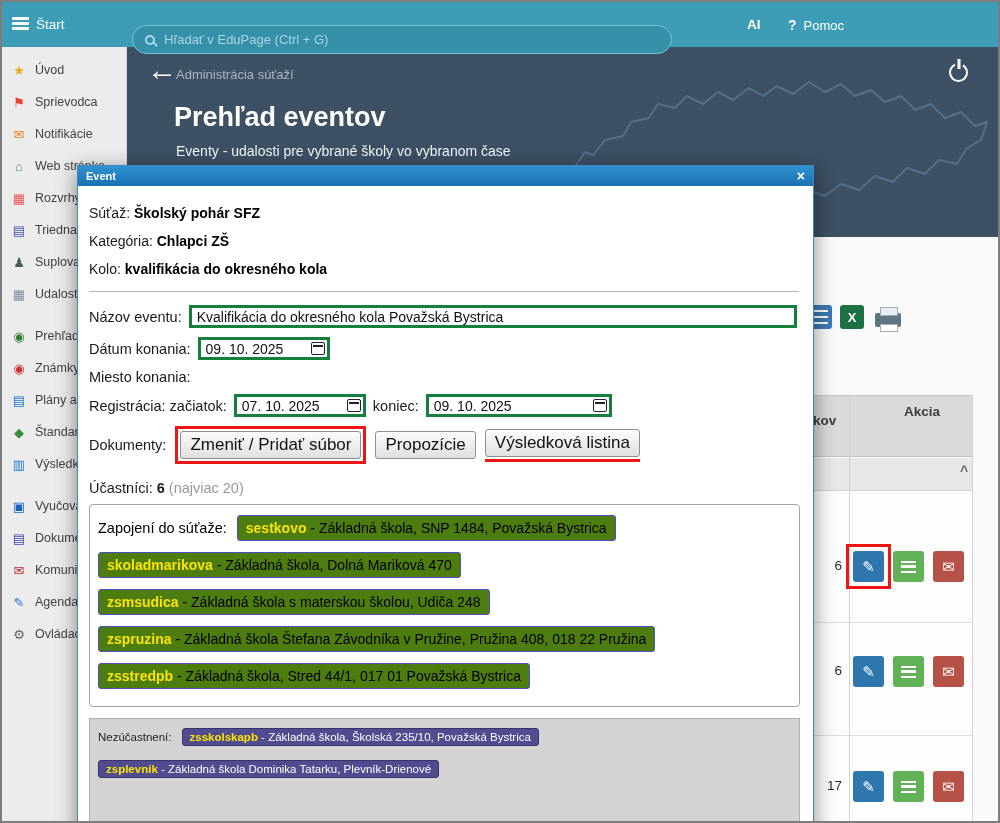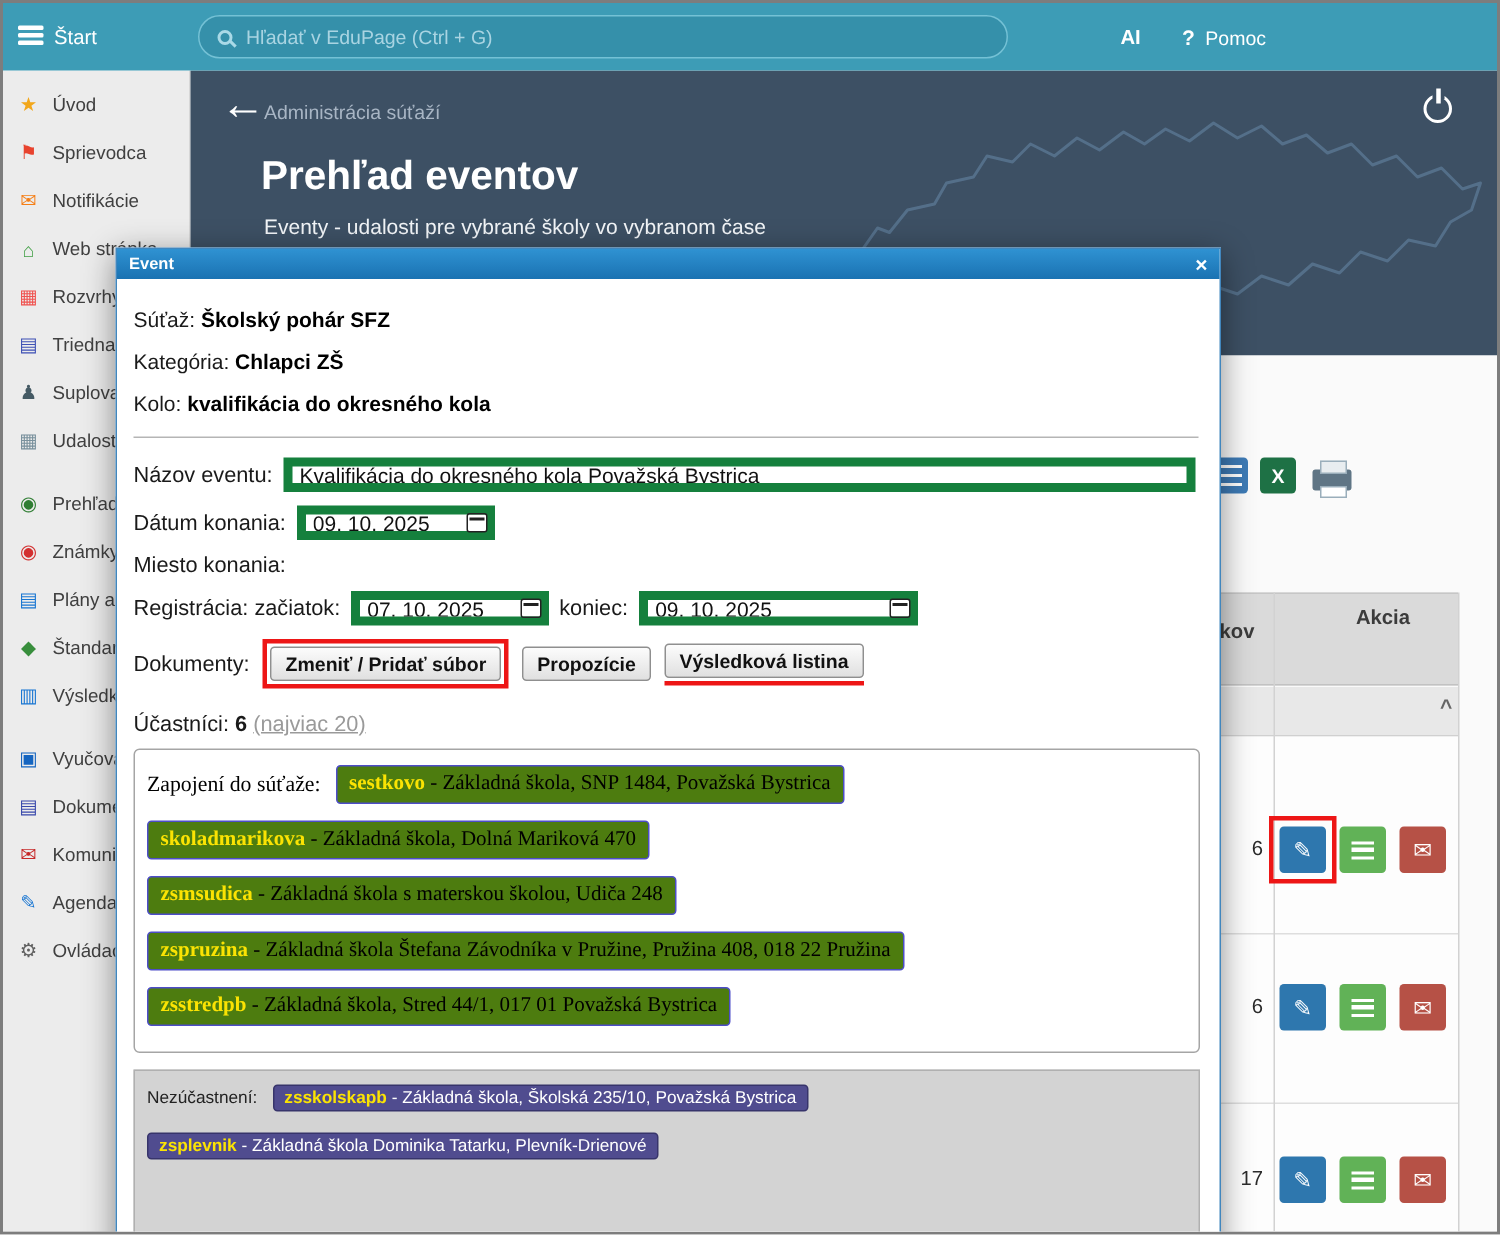--- a/index.html
+++ b/index.html
@@ -6,21 +6,21 @@
   html,body { margin:0; background:#c9c9c9; }
   body { font-family: "Liberation Sans", "DejaVu Sans", sans-serif; }
   .app { position:relative; width:1000px; height:823px; background:#fff;
          border:2px solid #7d7d7d; overflow:hidden; }
 
   
   .topbar { position:absolute; left:0; top:0; right:0; height:45px; background:#3d9cb6; z-index:3; }
   .hamburger { position:absolute; left:10px; top:15px; width:17px; height:13px; cursor:pointer; }
   .hamburger span { display:block; height:2.5px; background:#fff; margin-bottom:2.5px; border-radius:1px; }
   .start-label { position:absolute; left:34px; top:15px; color:#fff; font-size:13.5px; }
-  .searchbar { position:absolute; left:130px; top:8px; width:540px; height:29px;
+  .searchbar { position:absolute; left:130px; top:23px; width:540px; height:29px;
                background:#3590aa; border:1px solid #74c1d5; border-radius:15px;
                display:flex; align-items:center; padding:0 12px; gap:9px; }
   .sicon { width:10px; height:10px; border:2px solid #a9d9e7; border-radius:50%; position:relative; flex:none; }
   .sicon::after { content:''; position:absolute; width:6px; height:2px; background:#a9d9e7;
                   transform:rotate(45deg); right:-5px; bottom:-2px; }
   .search-input { flex:1; background:transparent; border:none; outline:none; color:#e8f6fa; font-size:13px; }
   .search-input::placeholder { color:#a9d4e2; }
   .ai-label { position:absolute; left:745px; top:15px; color:#fff; font-weight:bold; font-size:13.5px; cursor:pointer; }
   .help { position:absolute; left:786px; top:15px; display:flex; gap:7px; align-items:center; cursor:pointer; }
   .help-q { color:#fff; font-weight:bold; font-size:14px; }
@@ -105,36 +105,36 @@
   .modal-titlebar { height:20px; background:linear-gradient(#2f92d2,#1a72b2); display:flex;
                     align-items:center; justify-content:space-between; padding:0 8px; }
   .modal-title { color:#fff; font-size:11px; font-weight:bold; }
   .modal-close { color:#fff; font-size:14px; font-weight:bold; cursor:pointer; line-height:1; }
   .modal-body { padding:11px 13px 0 11px; }
   .info-row { font-size:14px; color:#1a1a1a; margin:8px 0 12px 0; }
   .info-row b { color:#000; }
   .modal hr { border:none; border-top:1px solid #b5b5b5; margin:14px 1px 13px 0; }
   .form-row { display:flex; align-items:center; gap:7px; margin-bottom:9px; font-size:14.5px; color:#1a1a1a; }
   .form-row label { white-space:nowrap; }
-  .txt { height:23px; border:6px solid #15803d; font-size:14px; font-family:inherit; padding:1px 5px; color:#111; background:#fff; }
+  .txt { height:23px; border:3px solid #15803d; font-size:14px; font-family:inherit; padding:1px 5px; color:#111; background:#fff; }
   .grow { flex:1; margin-right:3px; }
   .date-wrap { position:relative; display:inline-block; }
   .date { width:132px; padding-right:24px; }
   .date-end { width:186px; }
   .cal { position:absolute; right:5px; top:5px; width:14px; height:13px; border:1.6px solid #222;
          border-radius:2px; cursor:pointer; }
   .cal::before { content:''; position:absolute; left:1px; right:1px; top:1.5px; height:2.5px; background:#222; }
-  .doc-btn { font-size:13px; font-family:inherit; padding:3px 9px; color:#111;
-             background:linear-gradient(#fcfcfc,#e0e0e0); border:1px solid #8f8f8f; border-radius:3px; cursor:pointer;font-weight:bold; }
+  .doc-btn { font-size:17px; font-family:inherit; padding:3px 9px; color:#111;
+             background:linear-gradient(#fcfcfc,#e0e0e0); border:1px solid #8f8f8f; border-radius:3px; cursor:pointer; }
   .docs { gap:9px; }
   .annot-outline { display:inline-block; border:3px solid #ed1616; padding:2px; line-height:0; }
   .annot-under { display:inline-block; border-bottom:3px solid #ed1616; padding-bottom:2px; line-height:0; }
   .ucast-row { font-size:14.5px; margin:16px 0 8px 0; color:#1a1a1a; }
-  .muted { color:#9a9a9a;text-decoration:underline; }
-  .joined-box { border:1px solid #a5a5a5; border-radius:4px; background:#fff; padding:10px 8px 6px 8px;font-family:Liberation Serif, serif; }
+  .muted { color:#9a9a9a; }
+  .joined-box { border:1px solid #a5a5a5; border-radius:4px; background:#fff; padding:10px 8px 6px 8px; }
   .tag-row { margin-bottom:11px; }
   .tag-row.first { display:flex; align-items:center; gap:10px; }
   .joined-label { font-size:14.5px; white-space:nowrap; }
   .ptag { display:inline-block; background:#4d7c0f; border:1px solid #4d4dc8; border-radius:3px;
           padding:4px 8px; font-size:14px; color:#000; cursor:pointer; }
   .puser { color:#fbe303; font-weight:bold; }
   .notjoined-box { margin-top:11px; background:#d3d3d3; border:1px solid #b0b0b0; padding:9px 8px; height:170px; }
   .nj-label { font-size:11.5px; color:#222; white-space:nowrap; }
   .notjoined-box .tag-row { margin-bottom:13px; }
   .ntag { display:inline-block; background:#504c8f; border:1px solid #37346b; border-radius:3px;

